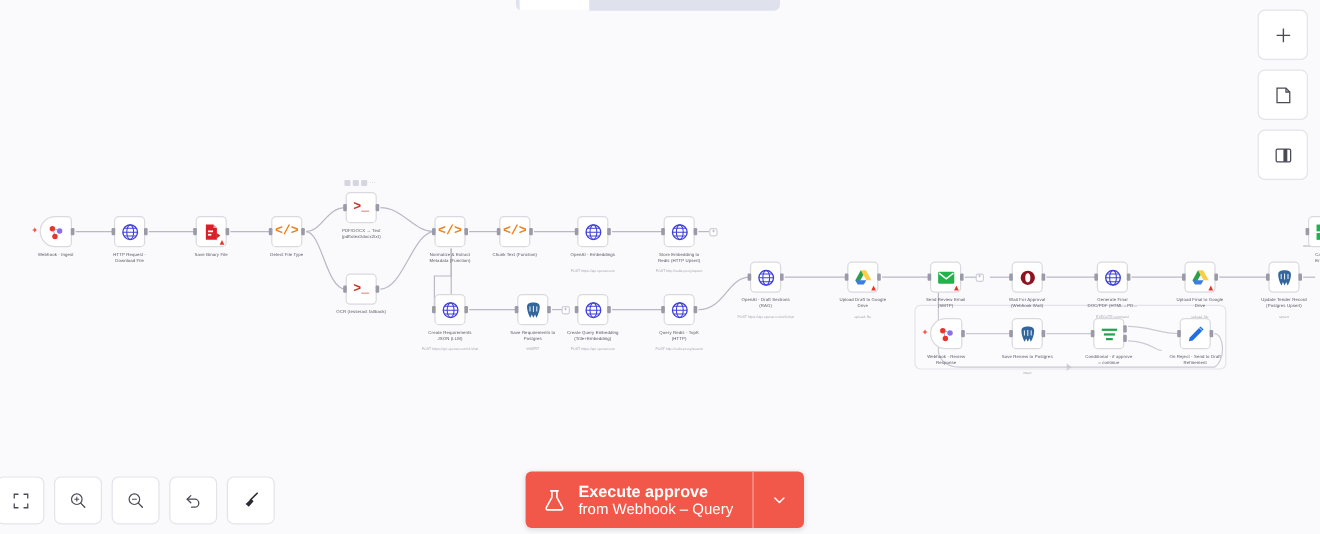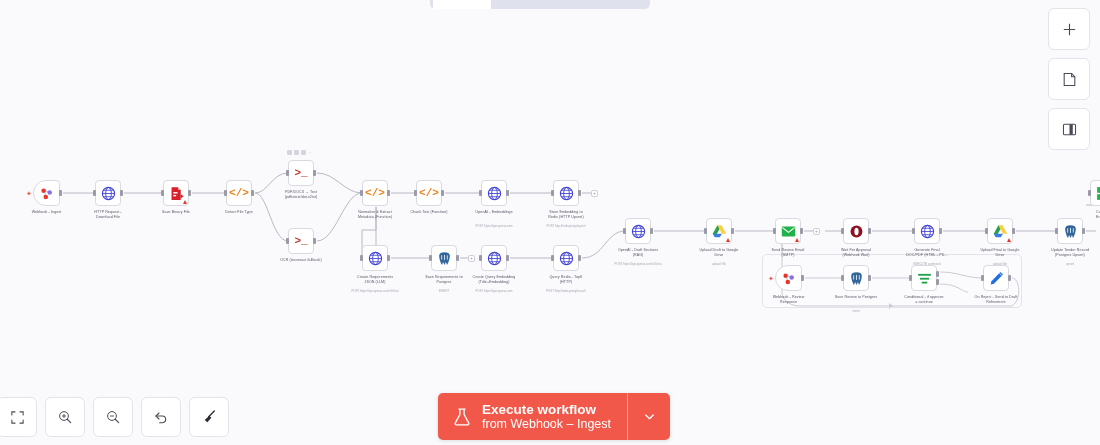--- a/index.html
+++ b/index.html
@@ -636,22 +636,22 @@
     </div>
   </div>
 
   <div class="execbar">
     <div class="execmain">
       <svg width="20" height="22" viewBox="0 0 24 24">
         <path d="M9.5,2.5 V9 L4,19 a1.6,1.6 0 0 0 1.4,2.5 h13.2 A1.6,1.6 0 0 0 20,19 L14.5,9 V2.5" fill="none" stroke="#fff" stroke-width="1.6" stroke-linejoin="round"></path>
         <path d="M8.3,2.5 H15.7" stroke="#fff" stroke-width="1.6" stroke-linecap="round"></path>
       </svg>
       <span class="exectext">
-        <span class="t1">Execute workflow</span>
-        <span class="t2">from Webhook – Ingest</span>
+        <span class="t1">Execute approve</span>
+        <span class="t2">from Webhook – Query</span>
       </span>
     </div>
     <div class="execdiv"></div>
     <div class="execcaret">
       <svg width="15" height="15" viewBox="0 0 24 24">
         <path d="M6,9.5 L12,15.5 L18,9.5" fill="none" stroke="#fff" stroke-width="2" stroke-linecap="round" stroke-linejoin="round"></path>
       </svg>
     </div>
   </div>
 

